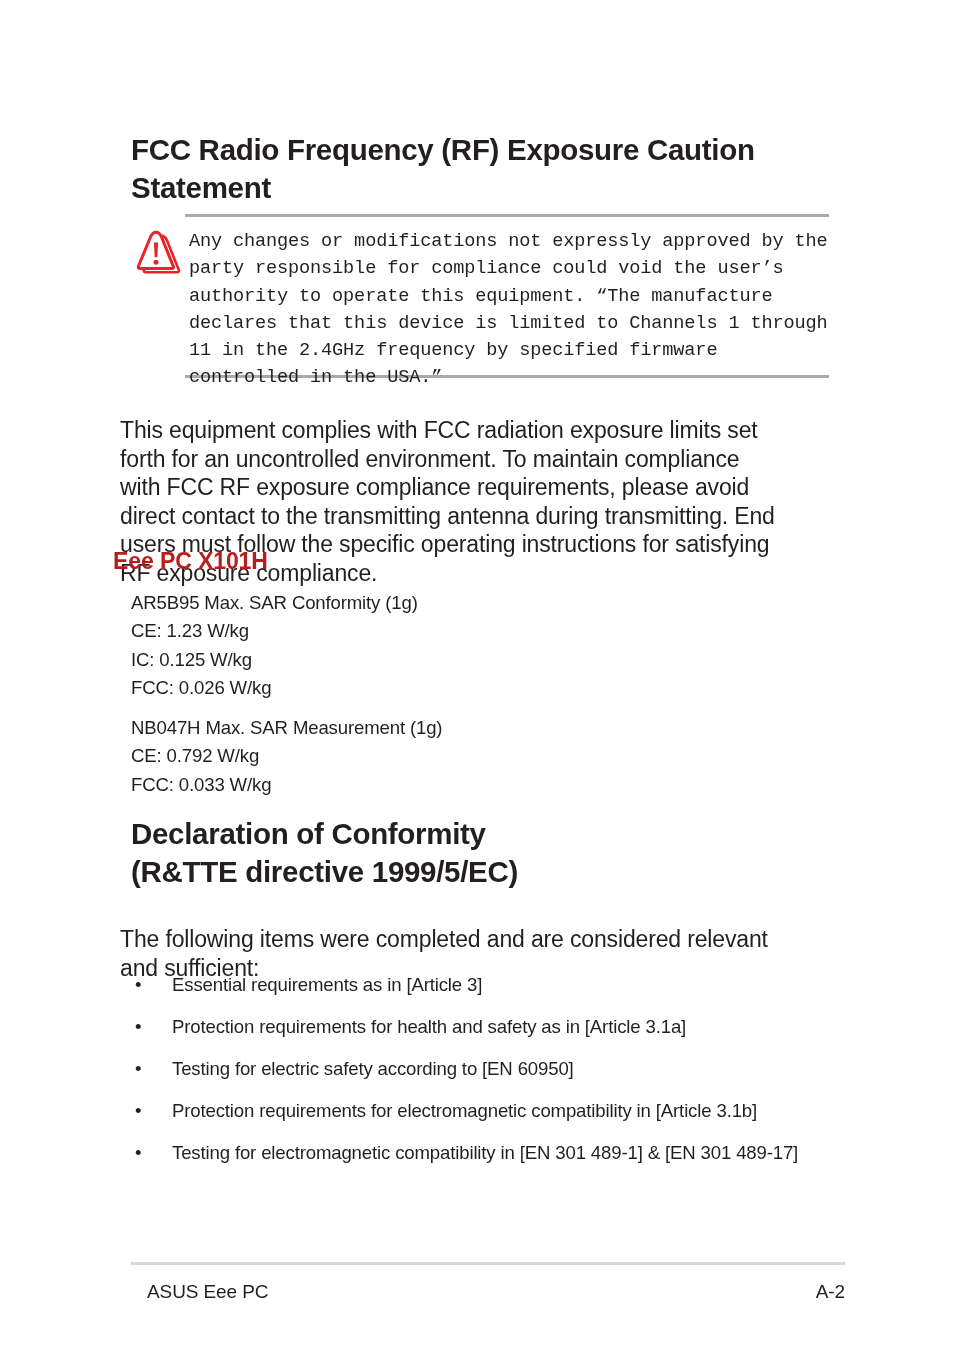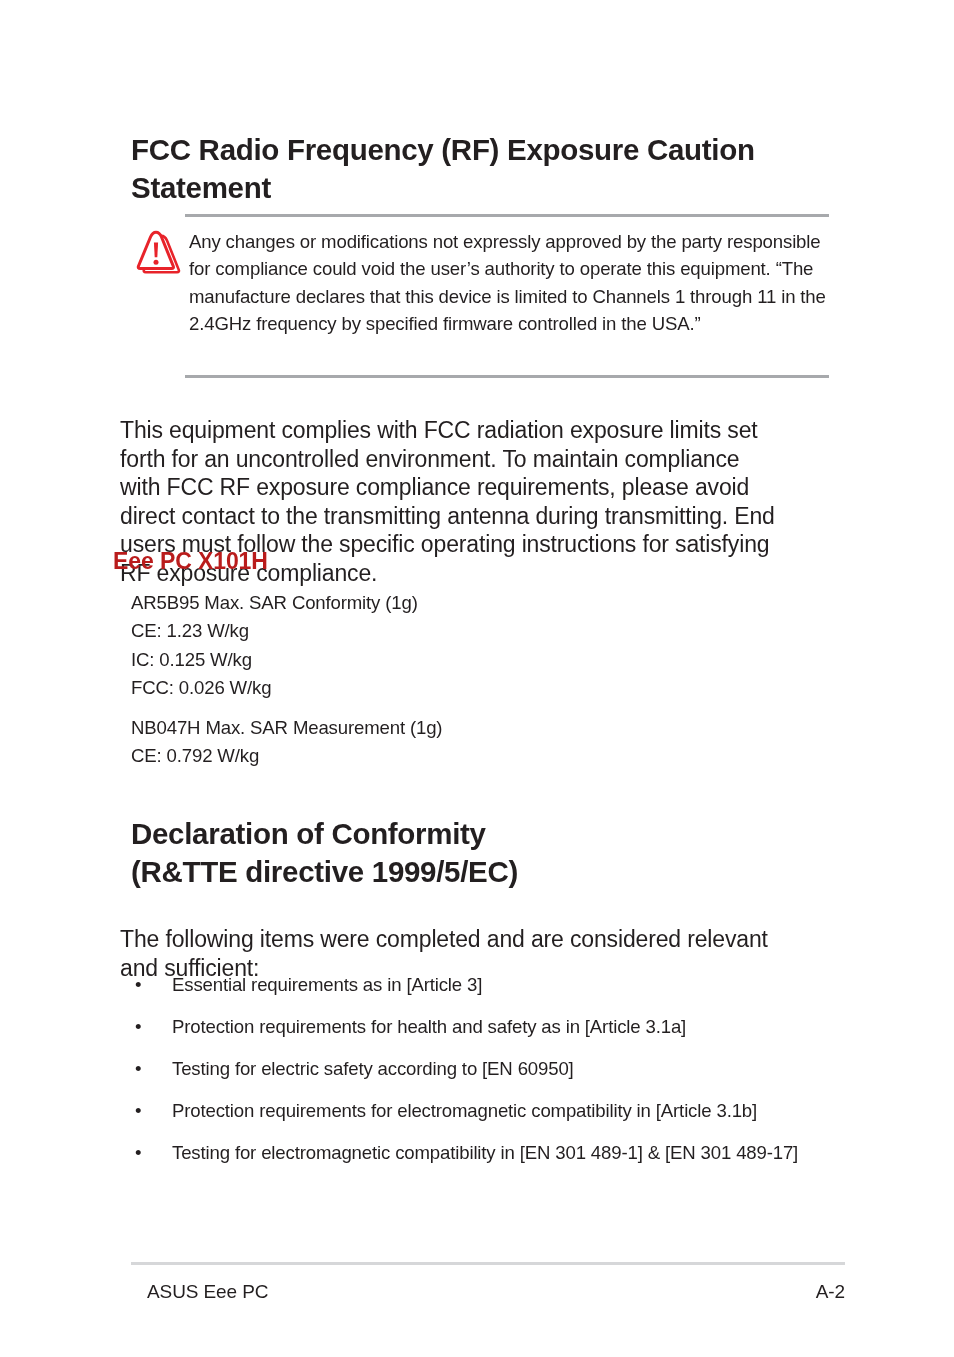--- a/index.html
+++ b/index.html
@@ -74,20 +74,21 @@
   }
   .note-text {
     position: absolute;
     left: 58px;
     top: 14px;
     width: 640px;
     font-size: 18.6px;
     line-height: 27.3px;
     letter-spacing: -0.15px;
     color: #231f20;
+    font-family: Liberation Mono, monospace;
   }
 
   
   .body-para {
     position: absolute;
     left: 120px;
     width: 665px;
     font-size: 23px;
     line-height: 28.6px;
     letter-spacing: -0.15px;
@@ -208,20 +209,21 @@
   <div class="sar-block" id="sar-block-1">
     <div class="sar-line">AR5B95 Max. SAR Conformity (1g)</div>
     <div class="sar-line">CE: 1.23 W/kg</div>
     <div class="sar-line">IC: 0.125 W/kg</div>
     <div class="sar-line">FCC: 0.026 W/kg</div>
   </div>
 
   <div class="sar-block" id="sar-block-2">
     <div class="sar-line">NB047H Max. SAR Measurement (1g)</div>
     <div class="sar-line">CE: 0.792 W/kg</div>
+    <div class="sar-line">FCC: 0.033 W/kg</div>
   </div>
 
   <h1 class="section-heading" id="doc-heading">
     <span>Declaration of Conformity</span><br>
     <span>(R&amp;TTE directive 1999/5/EC)</span>
   </h1>
 
   <p class="body-para" id="para-following">The following items were completed and are considered relevant and sufficient:</p>
 
   <div class="bullet-list">

